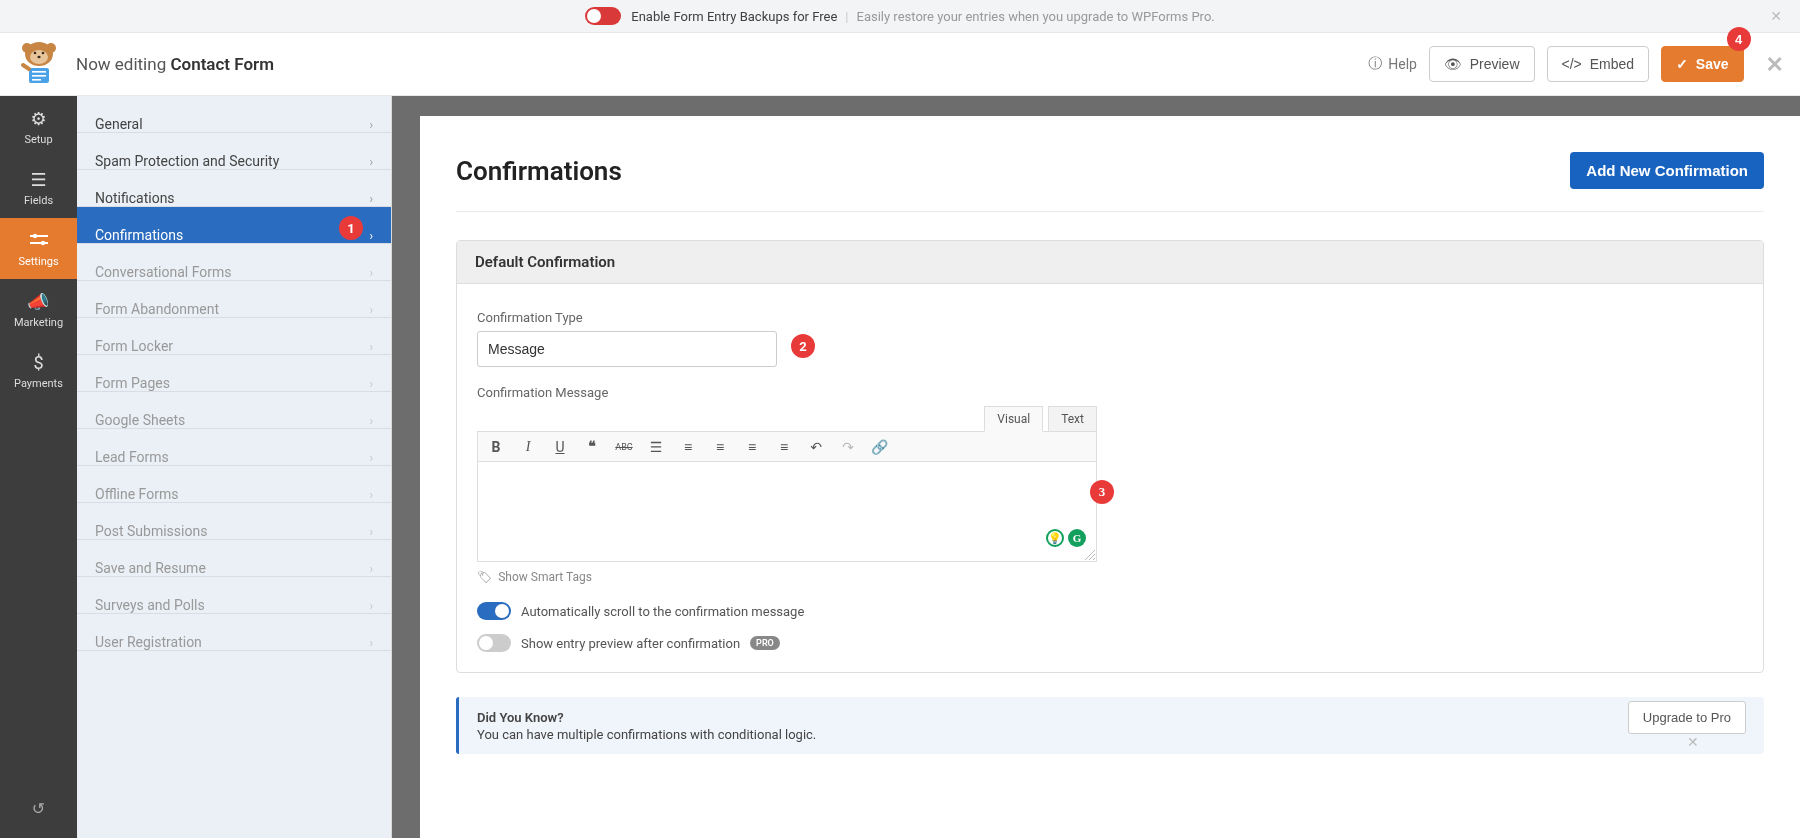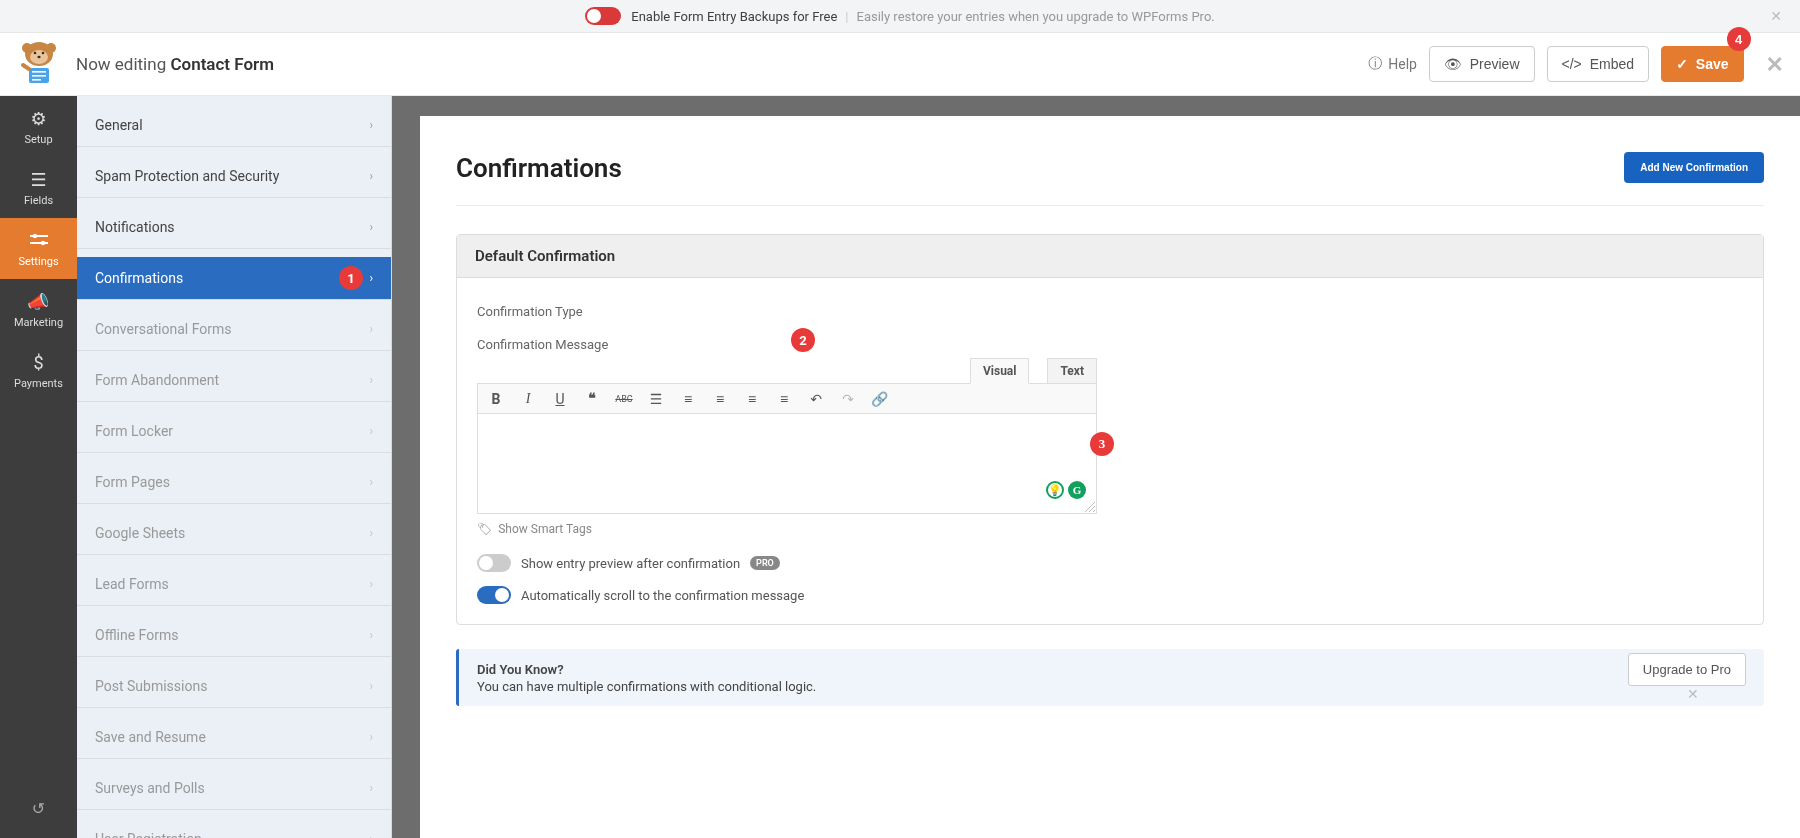--- a/index.html
+++ b/index.html
@@ -30,44 +30,44 @@
 
 
 .left-nav { width: 77px; background: #3d3d3d; display: flex; flex-direction: column; }
 .nav-item { height: 61px; display: flex; flex-direction: column; align-items: center; justify-content: center; gap: 4px; color: #ddd; cursor: pointer; font-size: 11px; }
 .nav-item.active { background: #e47b2f; color: #fff; }
 .nav-item .icon { font-size: 18px; }
 .nav-bottom { margin-top: auto; height: 60px; display: flex; align-items: center; justify-content: center; color: #aaa; cursor: pointer; }
 
 
 .settings-sidebar { width: 315px; background: #ebf0f6; border-right: 1px solid #d9d9d9; overflow-y: auto; }
-.settings-item { height: 43px; padding: 0 18px; display: flex; align-items: center; justify-content: space-between; border-bottom: 1px solid #d9dde3; cursor: pointer; color: #444; font-size: 14px; position: relative; margin-top: 8px; }
+.settings-item { height: 37px; padding: 0 18px; display: flex; align-items: flex-end; justify-content: space-between; border-bottom: 1px solid #d9dde3; cursor: pointer; color: #444; font-size: 14px; position: relative; }
 .settings-item.active { background: #2a6cbf; color: #fff; }
 .settings-item.disabled { color: #999; }
 .settings-item .chevron { color: inherit; opacity: 0.5; font-size: 12px; }
 .settings-item.active .chevron { opacity: 1; }
 
 
 .main { flex: 1; background: #6d6d6d; padding: 20px 0 0 28px; overflow: auto; }
 .panel { background: #fff; padding: 36px 36px 30px 36px; min-height: 100%; }
 .panel-header { display: flex; justify-content: space-between; align-items: center; padding-bottom: 22px; border-bottom: 1px solid #eaeaea; margin-bottom: 28px; }
 .panel-header h2 { font-size: 26px; font-weight: 600; color: #222; }
-.btn-primary { background: #1863bf; color: #fff; border: none; padding: 10px 16px; border-radius: 4px; font-size: 10px; font-weight: 600; cursor: pointer; }
+.btn-primary { background: #1863bf; color: #fff; border: none; padding: 10px 16px; border-radius: 4px; font-size: 15px; font-weight: 600; cursor: pointer; }
 
 
 .conf-box { border: 1px solid #ddd; border-radius: 4px; margin-bottom: 24px; }
 .conf-head { background: #efefef; padding: 12px 18px; font-weight: 600; color: #333; border-bottom: 1px solid #ddd; font-size: 15px; }
 .conf-body { padding: 20px; }
 .field-label { font-size: 13px; color: #666; margin-bottom: 6px; display: block; }
 .select-input { width: 300px; height: 36px; border: 1px solid #ccc; border-radius: 3px; padding: 0 10px; font-size: 14px; color: #333; background: #fff; }
 .field-row { margin-bottom: 18px; position: relative; margin-top: 6px; }
 
 
 .editor-wrap { width: 620px; position: relative; }
-.editor-tabs { display: flex; justify-content: flex-end; gap: 18px; font-weight: bold; }
+.editor-tabs { display: flex; justify-content: flex-end; gap: 5px; }
 .editor-tab { border: 1px solid #ddd; padding: 5px 12px; font-size: 12px; color: #555; background: #f3f3f3; cursor: pointer; margin-bottom: -1px; }
 .editor-tab.active { background: #f9f9f9; border-bottom-color: #f9f9f9; }
 .editor-toolbar { border: 1px solid #ddd; background: #f9f9f9; padding: 6px 8px; display: flex; align-items: center; gap: 12px; }
 .editor-toolbar .tb-btn { color: #555; cursor: pointer; font-size: 14px; width: 20px; text-align: center; }
 .editor-area { border: 1px solid #ddd; border-top: none; min-height: 100px; padding: 10px 12px; font-family: Georgia, serif; font-size: 15px; color: #333; position: relative; }
 .editor-area .resize-handle { position: absolute; bottom: 0; right: 0; width: 12px; height: 12px; }
 .editor-badges { position: absolute; bottom: 14px; right: 10px; display: flex; gap: 4px; }
 .badge-circle { width: 18px; height: 18px; border-radius: 50%; display: flex; align-items: center; justify-content: center; font-size: 11px; font-weight: bold; }
 .badge-green1 { background: #fff; border: 2px solid #13a05f; color: #13a05f; }
 .badge-green2 { background: #13a05f; color: #fff; }
@@ -247,20 +247,21 @@
       <div class="panel-header">
         <h2>Confirmations</h2>
         <button class="btn-primary">Add New Confirmation</button>
       </div>
 
       <div class="conf-box">
         <div class="conf-head">Default Confirmation</div>
         <div class="conf-body">
           <div class="field-row">
             <label class="field-label">Confirmation Type</label>
+            <input class="select-input" readonly="" value="Message" style="">
             <span class="callout" style="left:314px; top:24px;">2</span>
           </div>
 
           <div class="field-row">
             <label class="field-label">Confirmation Message</label>
             <div class="editor-wrap">
               <div class="editor-tabs">
                 <div class="editor-tab active">Visual</div>
                 <div class="editor-tab">Text</div>
               </div>
@@ -290,27 +291,27 @@
                   </svg>
               </div>
             </div>
             <div class="smart-tags">
               <span>🏷</span>
               <span>Show Smart Tags</span>
             </div>
           </div>
 
           <div class="toggle-row">
+            <div class="mini-toggle on"></div>
+            <span>Automatically scroll to the confirmation message</span>
+          </div>
+          <div class="toggle-row">
             <div class="mini-toggle off"></div>
             <span>Show entry preview after confirmation</span>
             <span class="pro-badge">PRO</span>
-          </div>
-          <div class="toggle-row">
-            <div class="mini-toggle on"></div>
-            <span>Automatically scroll to the confirmation message</span>
           </div>
         </div>
       </div>
 
       <div class="dyk">
         <div class="dyk-text">
           <span class="bold">Did You Know?</span>
           <span>You can have multiple confirmations with conditional logic.</span>
         </div>
         <div style="display:flex;align-items:center;flex-direction:column;">

